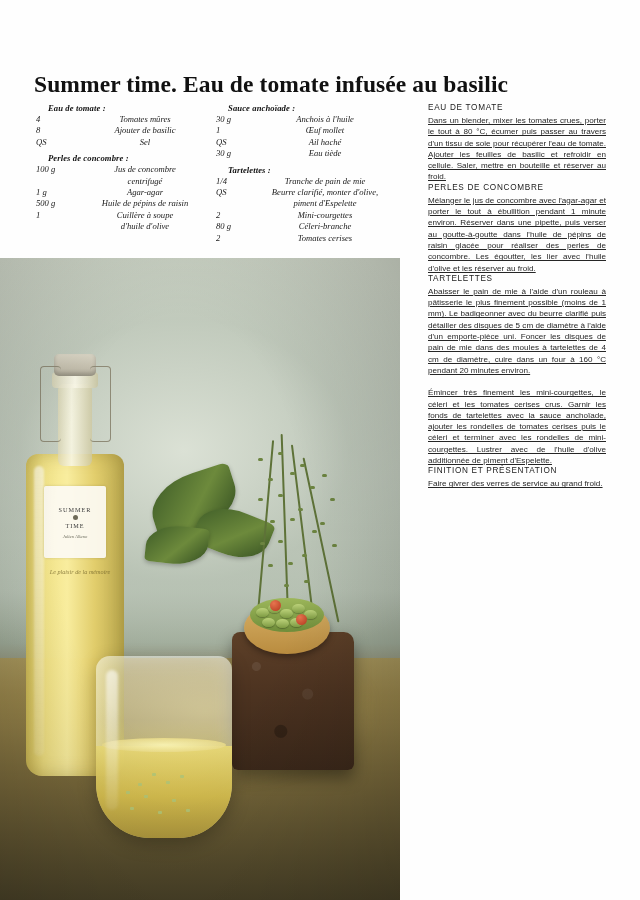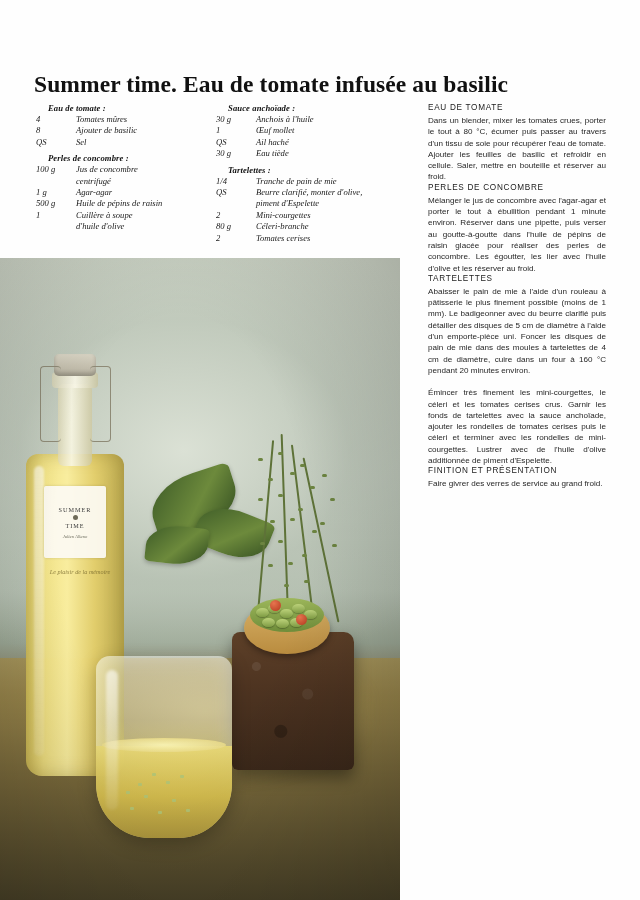--- a/index.html
+++ b/index.html
@@ -94,20 +94,21 @@
   }
   .row .qty {
     width: 40px;
     flex: 0 0 40px;
     padding-left: 2px;
     white-space: nowrap;
   }
   .row .ing {
     flex: 1;
     white-space: nowrap;
+    text-align: center;
   }
 
   
   .recipe {
     position: absolute;
     top: 103px;
     left: 428px;
     width: 178px;
   }
   .sec-title {
@@ -117,20 +118,21 @@
     color: #1a1a1a;
     margin: 0 0 3px 0;
   }
   .sec-body {
     font-size: 8.1px;
     line-height: 11.3px;
     text-align: justify;
     color: #262626;
     margin: 0 0 11px 0;
     hyphens: auto;
+    text-decoration: underline;
   }
   .sec-body:last-child { margin-bottom: 0; }
 
   
   .photo {
     position: absolute;
     left: 0;
     top: 258px;
     width: 400px;
     height: 642px;

